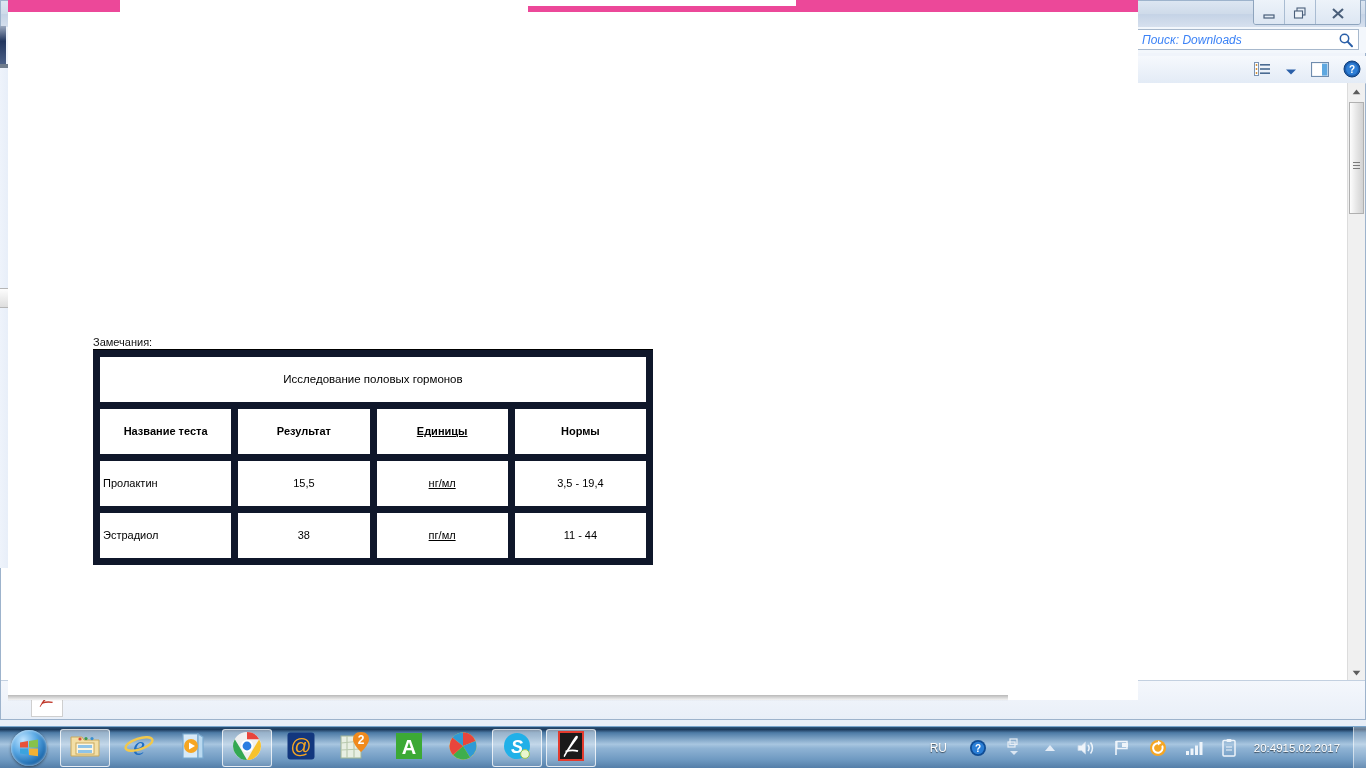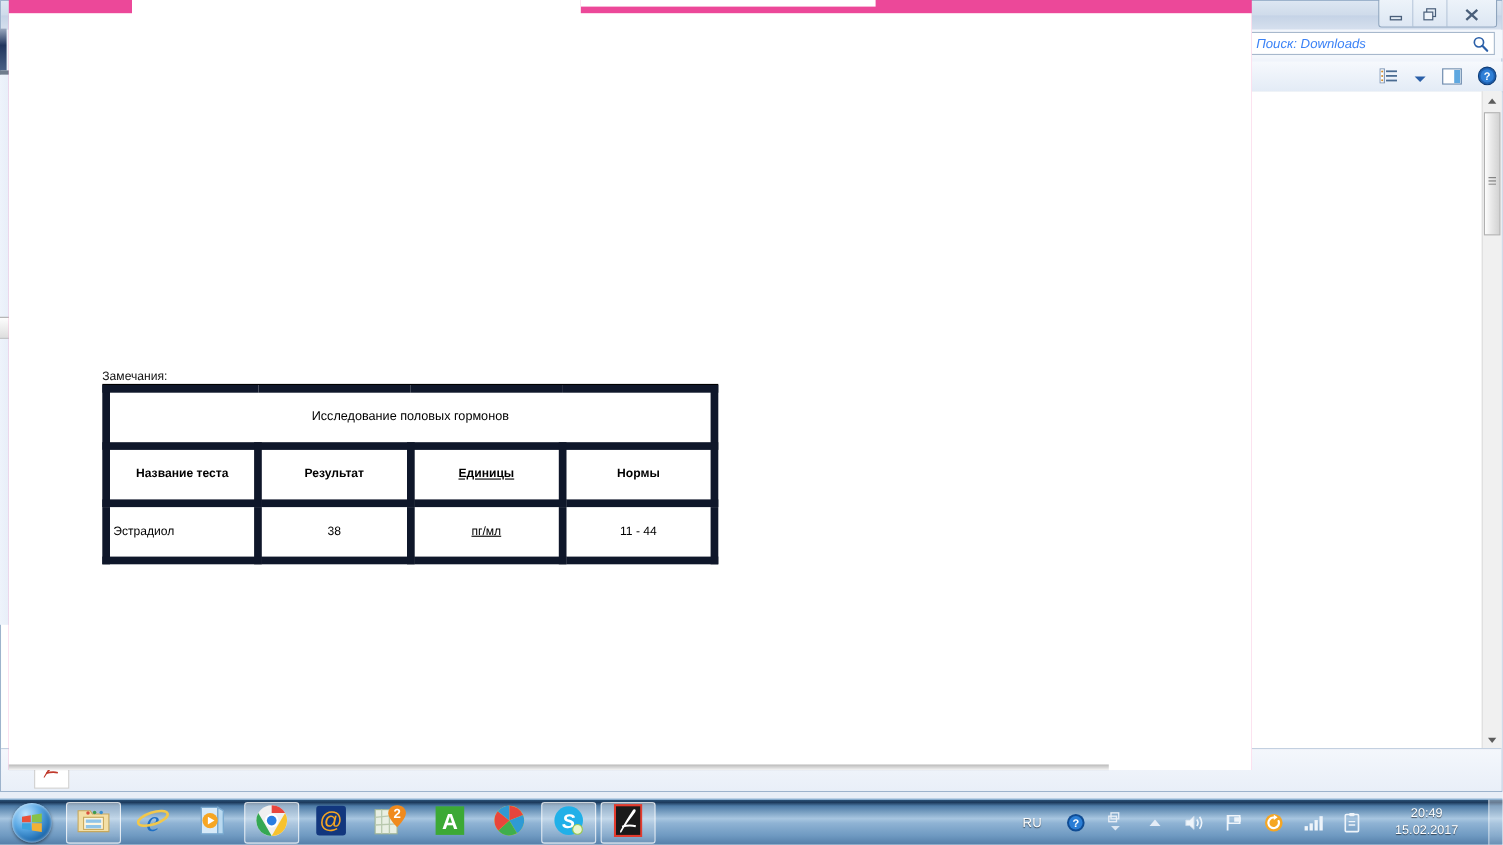--- a/index.html
+++ b/index.html
@@ -220,21 +220,21 @@
     display: flex; align-items: center; gap: 14px;
     padding-right: 0px;
   }
   .tray-lang {
     font-size: 12px; color: #ffffff; padding: 0 6px;
     text-shadow: 0 1px 1px rgba(0,0,0,.6);
   }
   .tray-icon { width: 22px; height: 42px; display:flex; align-items:center; justify-content:center; }
   .tray-clock {
     width: 84px; height: 42px;
-    display: flex; flex-direction: column; align-items: center; justify-content: center;
+    display: flex; flex-direction: row; align-items: center; justify-content: center;
     color: #ffffff; font-size: 11.5px; line-height: 15px;
     text-shadow: 0 1px 1px rgba(0,0,0,.6);
   }
   .show-desktop {
     width: 12px; height: 42px;
     background: linear-gradient(to bottom, rgba(255,255,255,.35), rgba(255,255,255,.12));
     border-left: 1px solid rgba(255,255,255,.55);
   }
 </style>
 </head>
@@ -371,20 +371,26 @@
             <tr>
           <td class="rep-title" colspan="4">Исследование половых гормонов</td>
         </tr>
         <tr class="rep-head">
           <td class="c-name">Название теста</td>
           <td class="c-res">Результат</td>
           <td class="c-unit">Единицы</td>
           <td class="c-norm">Нормы</td>
         </tr>
         <tr>
+          <td class="c-name nameCell">Пролактин</td>
+          <td class="c-res">15,5</td>
+          <td class="c-unit">нг/мл</td>
+          <td class="c-norm">3,5 - 19,4</td>
+        </tr>
+        <tr>
           <td class="c-name nameCell">Эстрадиол</td>
           <td class="c-res">38</td>
           <td class="c-unit">пг/мл</td>
           <td class="c-norm">11 - 44</td>
         </tr>
       </tbody>
         </table>
 
     </div>
   </div>

